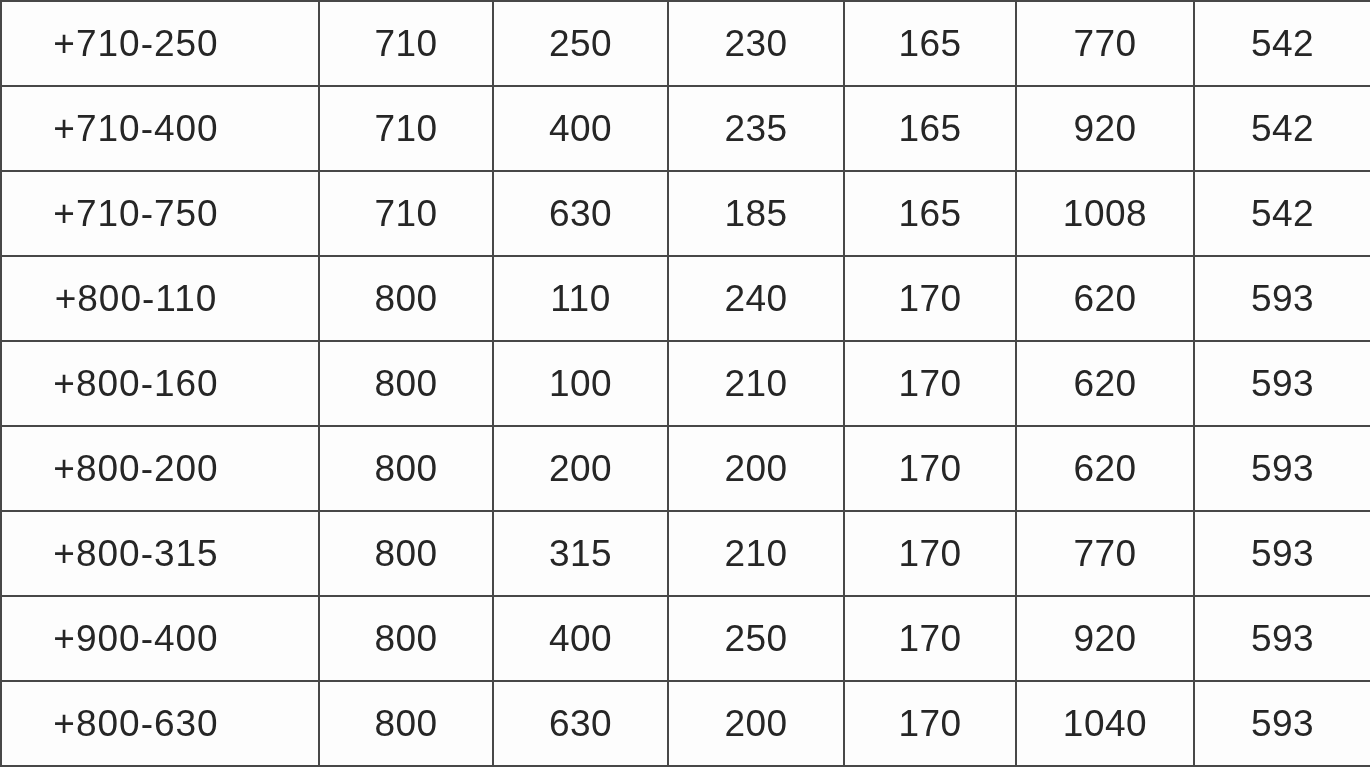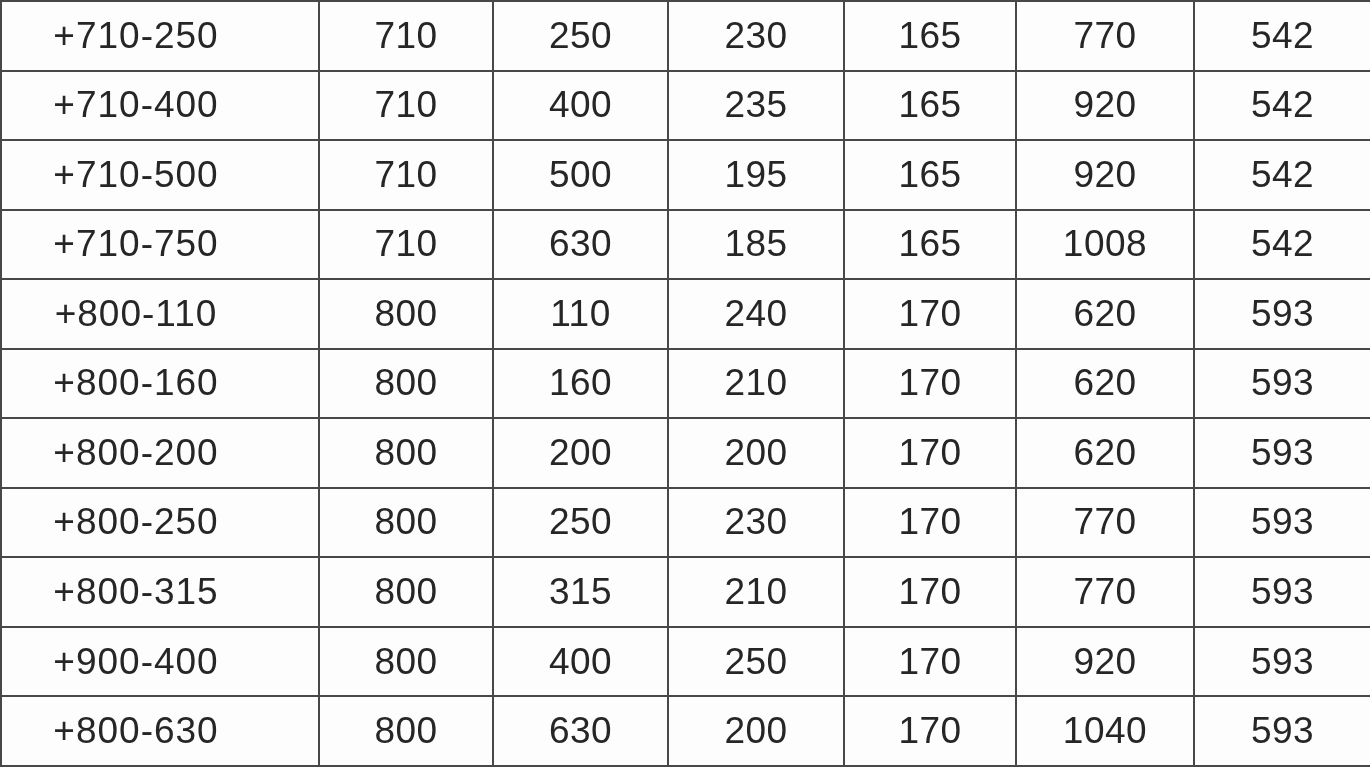--- a/index.html
+++ b/index.html
@@ -73,71 +73,53 @@
         <tr>
           <td class="label-cell">+710-400</td>
           <td>710</td>
           <td>400</td>
           <td>235</td>
           <td>165</td>
           <td>920</td>
           <td>542</td>
         </tr>
         <tr>
-          <td class="label-cell">+710-500</td>
-          <td>710</td>
-          <td>500</td>
-          <td>195</td>
-          <td>165</td>
-          <td>920</td>
-          <td>542</td>
-        </tr>
-        <tr>
           <td class="label-cell">+710-750</td>
           <td>710</td>
           <td>630</td>
           <td>185</td>
           <td>165</td>
           <td>1008</td>
           <td>542</td>
         </tr>
         <tr>
           <td class="label-cell">+800-110</td>
           <td>800</td>
           <td>110</td>
           <td>240</td>
           <td>170</td>
           <td>620</td>
           <td>593</td>
         </tr>
         <tr>
           <td class="label-cell">+800-160</td>
           <td>800</td>
-          <td>160</td>
+          <td>100</td>
           <td>210</td>
           <td>170</td>
           <td>620</td>
           <td>593</td>
         </tr>
         <tr>
           <td class="label-cell">+800-200</td>
           <td>800</td>
           <td>200</td>
           <td>200</td>
           <td>170</td>
           <td>620</td>
-          <td>593</td>
-        </tr>
-        <tr>
-          <td class="label-cell">+800-250</td>
-          <td>800</td>
-          <td>250</td>
-          <td>230</td>
-          <td>170</td>
-          <td>770</td>
           <td>593</td>
         </tr>
         <tr>
           <td class="label-cell">+800-315</td>
           <td>800</td>
           <td>315</td>
           <td>210</td>
           <td>170</td>
           <td>770</td>
           <td>593</td>

